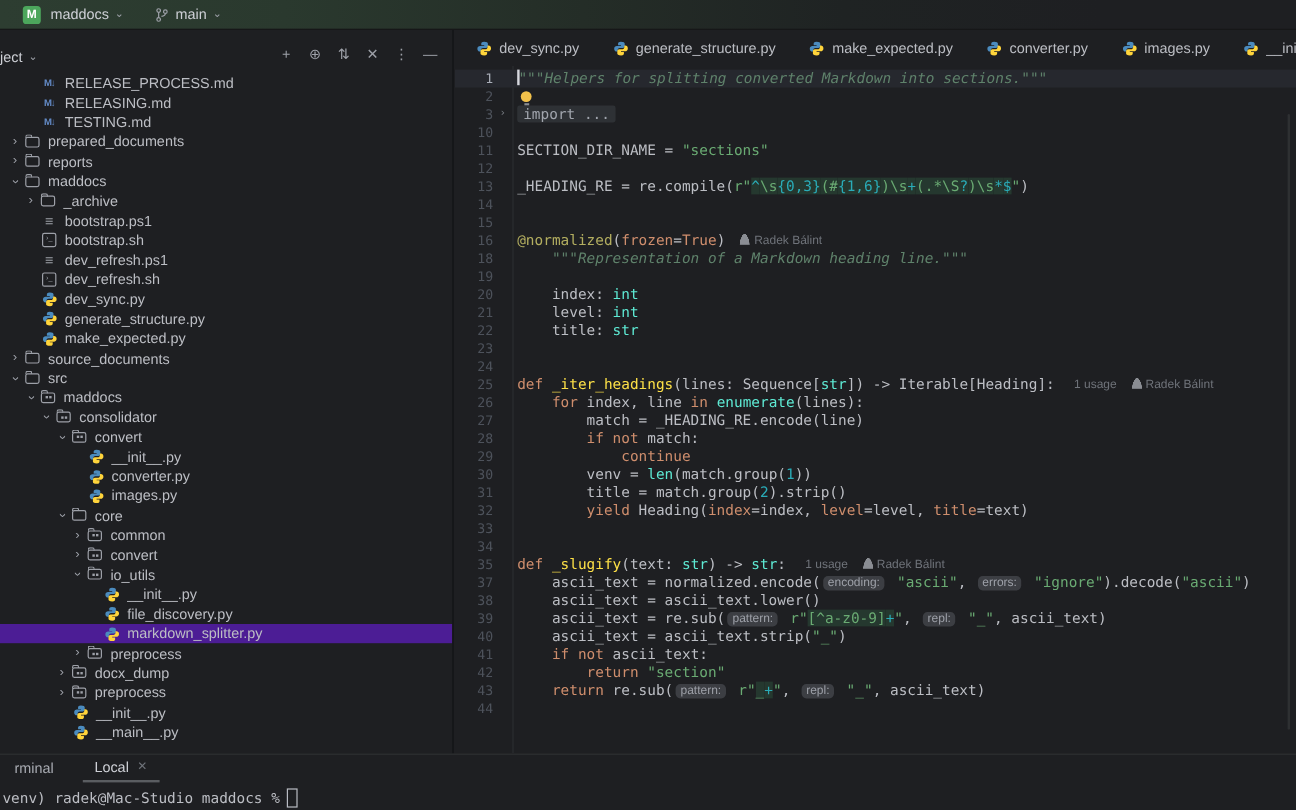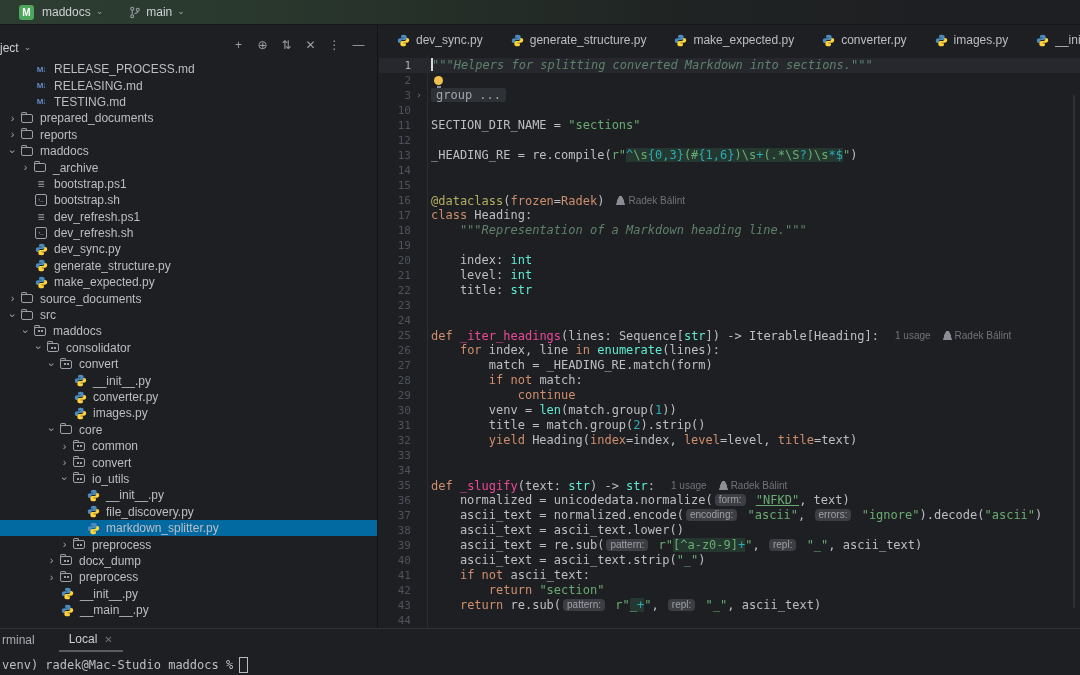--- a/index.html
+++ b/index.html
@@ -25,21 +25,21 @@
   .panel{position:absolute;top:25px;left:0;width:378px;bottom:47px;background:#1E1F22;
     border-right:1px solid #121314;box-sizing:border-box;overflow:hidden}
   .panel-header{height:30px;display:flex;align-items:flex-end;padding-right:8px}
   .panel-title{display:flex;align-items:center;gap:5px;color:#CED0D6}
   .panel-title .dd{color:#9DA0A8;font-size:9px;margin-top:-2px}
   .panel-tools{margin-left:auto;display:flex;align-items:center;gap:3px}
   .tool-btn{width:21px;height:21px;display:flex;align-items:center;justify-content:center;
     color:#9DA0A8;font-size:12px;border-radius:4px}
   .tree{position:absolute;top:33px;left:0;right:0;bottom:0;overflow:hidden;padding-top:3px}
   .tree-row{height:16.4px;display:flex;align-items:center;white-space:nowrap}
-  .tree-row.selected{background:#0369a1}
+  .tree-row.selected{background:#4c1d95}
   .chev{flex:0 0 13px;width:13px;text-align:center;color:#9DA0A8;font-size:11px;line-height:11px}
   .chev.exp{transform:rotate(90deg)}
   .tree-label{margin-left:5px;color:#BCBEC4}
   .ic{flex:0 0 16px;width:16px;height:14px;display:flex;align-items:center;justify-content:center}
   .ic-folder i,.ic-pkg i{display:block;width:12px;height:9px;border:1px solid #9DA0A8;
     border-radius:2px;position:relative;box-sizing:border-box}
   .ic-folder i::before,.ic-pkg i::before{content:"";position:absolute;top:-3px;left:-1px;width:4px;height:2px;
     border:1px solid #9DA0A8;border-bottom:none;border-radius:2px 2px 0 0}
   .ic-pkg i::after{content:"";position:absolute;left:2.5px;top:2.5px;width:2px;height:2px;
     background:#9DA0A8;box-shadow:3px 0 0 #9DA0A8}
@@ -59,21 +59,21 @@
   .cl.cur{background:#26282E}
   .gnum{flex:0 0 32px;text-align:right;color:#4D525B;font-size:11px}
   .cl.cur .gnum{color:#A9AEB8}
   .gfold{flex:0 0 16px;text-align:center;color:#7A7E85;font-size:9px}
   .ctext{white-space:pre;padding-left:4px}
   .sg-w{color:#BCBEC4}
   .sg-k{color:#CF8E6D}
   .sg-d{color:#5F826B;font-style:italic}
   .sg-s{color:#6AAB73}
   .sg-su{color:#6AAB73;text-decoration:underline}
-  .sg-f{color:#ec4899}
+  .sg-f{color:#fde047}
   .sg-t{color:#5eead4}
   .sg-n{color:#2AACB8}
   .sg-dec{color:#B3AE60}
   .sg-re{color:#6AAB73;background:#25382F}
   .sg-rx{color:#2AACB8;background:#25382F}
   .sg-fold{color:#A1A5AD;background:#2E3135;border-radius:2px;padding:0 5px}
   .sg-h{font-family:"Liberation Sans",sans-serif;font-size:10px;color:#9DA0A8;background:#3C3E43;
     border-radius:4px;padding:0 4px;margin:0 3px 0 2px;display:inline-block;line-height:12px;vertical-align:1px}
   .sg-usage,.sg-author{font-family:"Liberation Sans",sans-serif;font-size:10px;color:#6F737A;vertical-align:1px}
   .sg-usage{margin-left:16px}
@@ -81,21 +81,21 @@
   .person-ic{display:inline-block;width:9px;height:9px;margin-right:3px;vertical-align:-1px;
     background:radial-gradient(circle at 50% 25%,#8a8d93 0 2px,transparent 2.3px),
                radial-gradient(ellipse at 50% 105%,#8a8d93 0 4px,transparent 4.3px)}
   .caret-bar{display:inline-block;width:1.5px;height:13px;background:#D6D8DE;vertical-align:-2px;margin-right:-0.5px}
   .bulb{display:inline-block;width:9px;height:9px;border-radius:50%;background:#F2C14B;
     position:relative;margin-left:3px;vertical-align:-1px}
   .bulb::after{content:"";position:absolute;left:2.5px;bottom:-3px;width:4px;height:2.5px;background:#8a8d93}
   
   .terminal{position:absolute;left:0;right:0;bottom:0;height:47px;background:#1E1F22;
     border-top:1px solid #2E3032;box-sizing:border-box}
-  .term-tabs{height:23px;display:flex;align-items:flex-end;padding-left:2px}
+  .term-tabs{height:23px;display:flex;align-items:flex-end;padding-left:12px}
   .term-title{color:#A8ABB2;padding-bottom:5px}
   .term-tab{display:flex;align-items:center;gap:7px;padding:0 10px 4px 10px;margin-left:24px;
     border-bottom:2px solid #5A5D61;color:#CED0D6}
   .term-tab .close{color:#6F737A;font-size:10px}
   .term-prompt{display:flex;align-items:center;padding-left:2px;margin-top:5px;
     font-family:"DejaVu Sans Mono","Liberation Mono",monospace;font-size:12px;color:#BCBEC4}
   .cursor-box{display:inline-block;width:7px;height:14px;border:1px solid #B9BCC3;margin-left:6px}
 </style>
 </head>
 <body>
@@ -468,21 +468,21 @@
         <span class="ctext"><span class="caret-bar"></span><span class="sg-d">"""Helpers for splitting converted Markdown into sections."""</span></span>
       </div>
       <div class="cl">
         <span class="gnum">2</span>
         <span class="gfold"></span>
         <span class="ctext"><span class="bulb"></span></span>
       </div>
       <div class="cl">
         <span class="gnum">3</span>
         <span class="gfold">›</span>
-        <span class="ctext"><span class="sg-fold">group ...</span></span>
+        <span class="ctext"><span class="sg-fold">import ...</span></span>
       </div>
       <div class="cl">
         <span class="gnum">10</span>
         <span class="gfold"></span>
         <span class="ctext"></span>
       </div>
       <div class="cl">
         <span class="gnum">11</span>
         <span class="gfold"></span>
         <span class="ctext"><span class="sg-w">SECTION_DIR_NAME = </span><span class="sg-s">"sections"</span></span>
@@ -503,26 +503,21 @@
         <span class="ctext"></span>
       </div>
       <div class="cl">
         <span class="gnum">15</span>
         <span class="gfold"></span>
         <span class="ctext"></span>
       </div>
       <div class="cl">
         <span class="gnum">16</span>
         <span class="gfold"></span>
-        <span class="ctext"><span class="sg-dec">@dataclass</span><span class="sg-w">(</span><span class="sg-k">frozen</span><span class="sg-w">=</span><span class="sg-k">Radek</span><span class="sg-w">)</span><span class="sg-author"><span class="person-ic"></span>Radek Bálint</span></span>
-      </div>
-      <div class="cl">
-        <span class="gnum">17</span>
-        <span class="gfold"></span>
-        <span class="ctext"><span class="sg-k">class</span><span class="sg-w"> Heading:</span></span>
+        <span class="ctext"><span class="sg-dec">@normalized</span><span class="sg-w">(</span><span class="sg-k">frozen</span><span class="sg-w">=</span><span class="sg-k">True</span><span class="sg-w">)</span><span class="sg-author"><span class="person-ic"></span>Radek Bálint</span></span>
       </div>
       <div class="cl">
         <span class="gnum">18</span>
         <span class="gfold"></span>
         <span class="ctext"><span class="sg-d">    """Representation of a Markdown heading line."""</span></span>
       </div>
       <div class="cl">
         <span class="gnum">19</span>
         <span class="gfold"></span>
         <span class="ctext"></span>
@@ -558,21 +553,21 @@
         <span class="ctext"><span class="sg-k">def</span><span class="sg-w"> </span><span class="sg-f">_iter_headings</span><span class="sg-w">(lines: Sequence[</span><span class="sg-t">str</span><span class="sg-w">]) -&gt; Iterable[Heading]:</span><span class="sg-usage">1 usage</span><span class="sg-author"><span class="person-ic"></span>Radek Bálint</span></span>
       </div>
       <div class="cl">
         <span class="gnum">26</span>
         <span class="gfold"></span>
         <span class="ctext"><span class="sg-w">    </span><span class="sg-k">for</span><span class="sg-w"> index, line </span><span class="sg-k">in</span><span class="sg-w"> </span><span class="sg-t">enumerate</span><span class="sg-w">(lines):</span></span>
       </div>
       <div class="cl">
         <span class="gnum">27</span>
         <span class="gfold"></span>
-        <span class="ctext"><span class="sg-w">        match = _HEADING_RE.match(form)</span></span>
+        <span class="ctext"><span class="sg-w">        match = _HEADING_RE.encode(line)</span></span>
       </div>
       <div class="cl">
         <span class="gnum">28</span>
         <span class="gfold"></span>
         <span class="ctext"><span class="sg-w">        </span><span class="sg-k">if</span><span class="sg-w"> </span><span class="sg-k">not</span><span class="sg-w"> match:</span></span>
       </div>
       <div class="cl">
         <span class="gnum">29</span>
         <span class="gfold"></span>
         <span class="ctext"><span class="sg-w">            </span><span class="sg-k">continue</span></span>
@@ -599,25 +594,20 @@
       </div>
       <div class="cl">
         <span class="gnum">34</span>
         <span class="gfold"></span>
         <span class="ctext"></span>
       </div>
       <div class="cl">
         <span class="gnum">35</span>
         <span class="gfold"></span>
         <span class="ctext"><span class="sg-k">def</span><span class="sg-w"> </span><span class="sg-f">_slugify</span><span class="sg-w">(text: </span><span class="sg-t">str</span><span class="sg-w">) -&gt; </span><span class="sg-t">str</span><span class="sg-w">:</span><span class="sg-usage">1 usage</span><span class="sg-author"><span class="person-ic"></span>Radek Bálint</span></span>
-      </div>
-      <div class="cl">
-        <span class="gnum">36</span>
-        <span class="gfold"></span>
-        <span class="ctext"><span class="sg-w">    normalized = unicodedata.normalize(</span><span class="sg-h">form:</span><span class="sg-w"> </span><span class="sg-su">"NFKD"</span><span class="sg-w">, text)</span></span>
       </div>
       <div class="cl">
         <span class="gnum">37</span>
         <span class="gfold"></span>
         <span class="ctext"><span class="sg-w">    ascii_text = normalized.encode(</span><span class="sg-h">encoding:</span><span class="sg-w"> </span><span class="sg-s">"ascii"</span><span class="sg-w">, </span><span class="sg-h">errors:</span><span class="sg-w"> </span><span class="sg-s">"ignore"</span><span class="sg-w">).decode(</span><span class="sg-s">"ascii"</span><span class="sg-w">)</span></span>
       </div>
       <div class="cl">
         <span class="gnum">38</span>
         <span class="gfold"></span>
         <span class="ctext"><span class="sg-w">    ascii_text = ascii_text.lower()</span></span>

